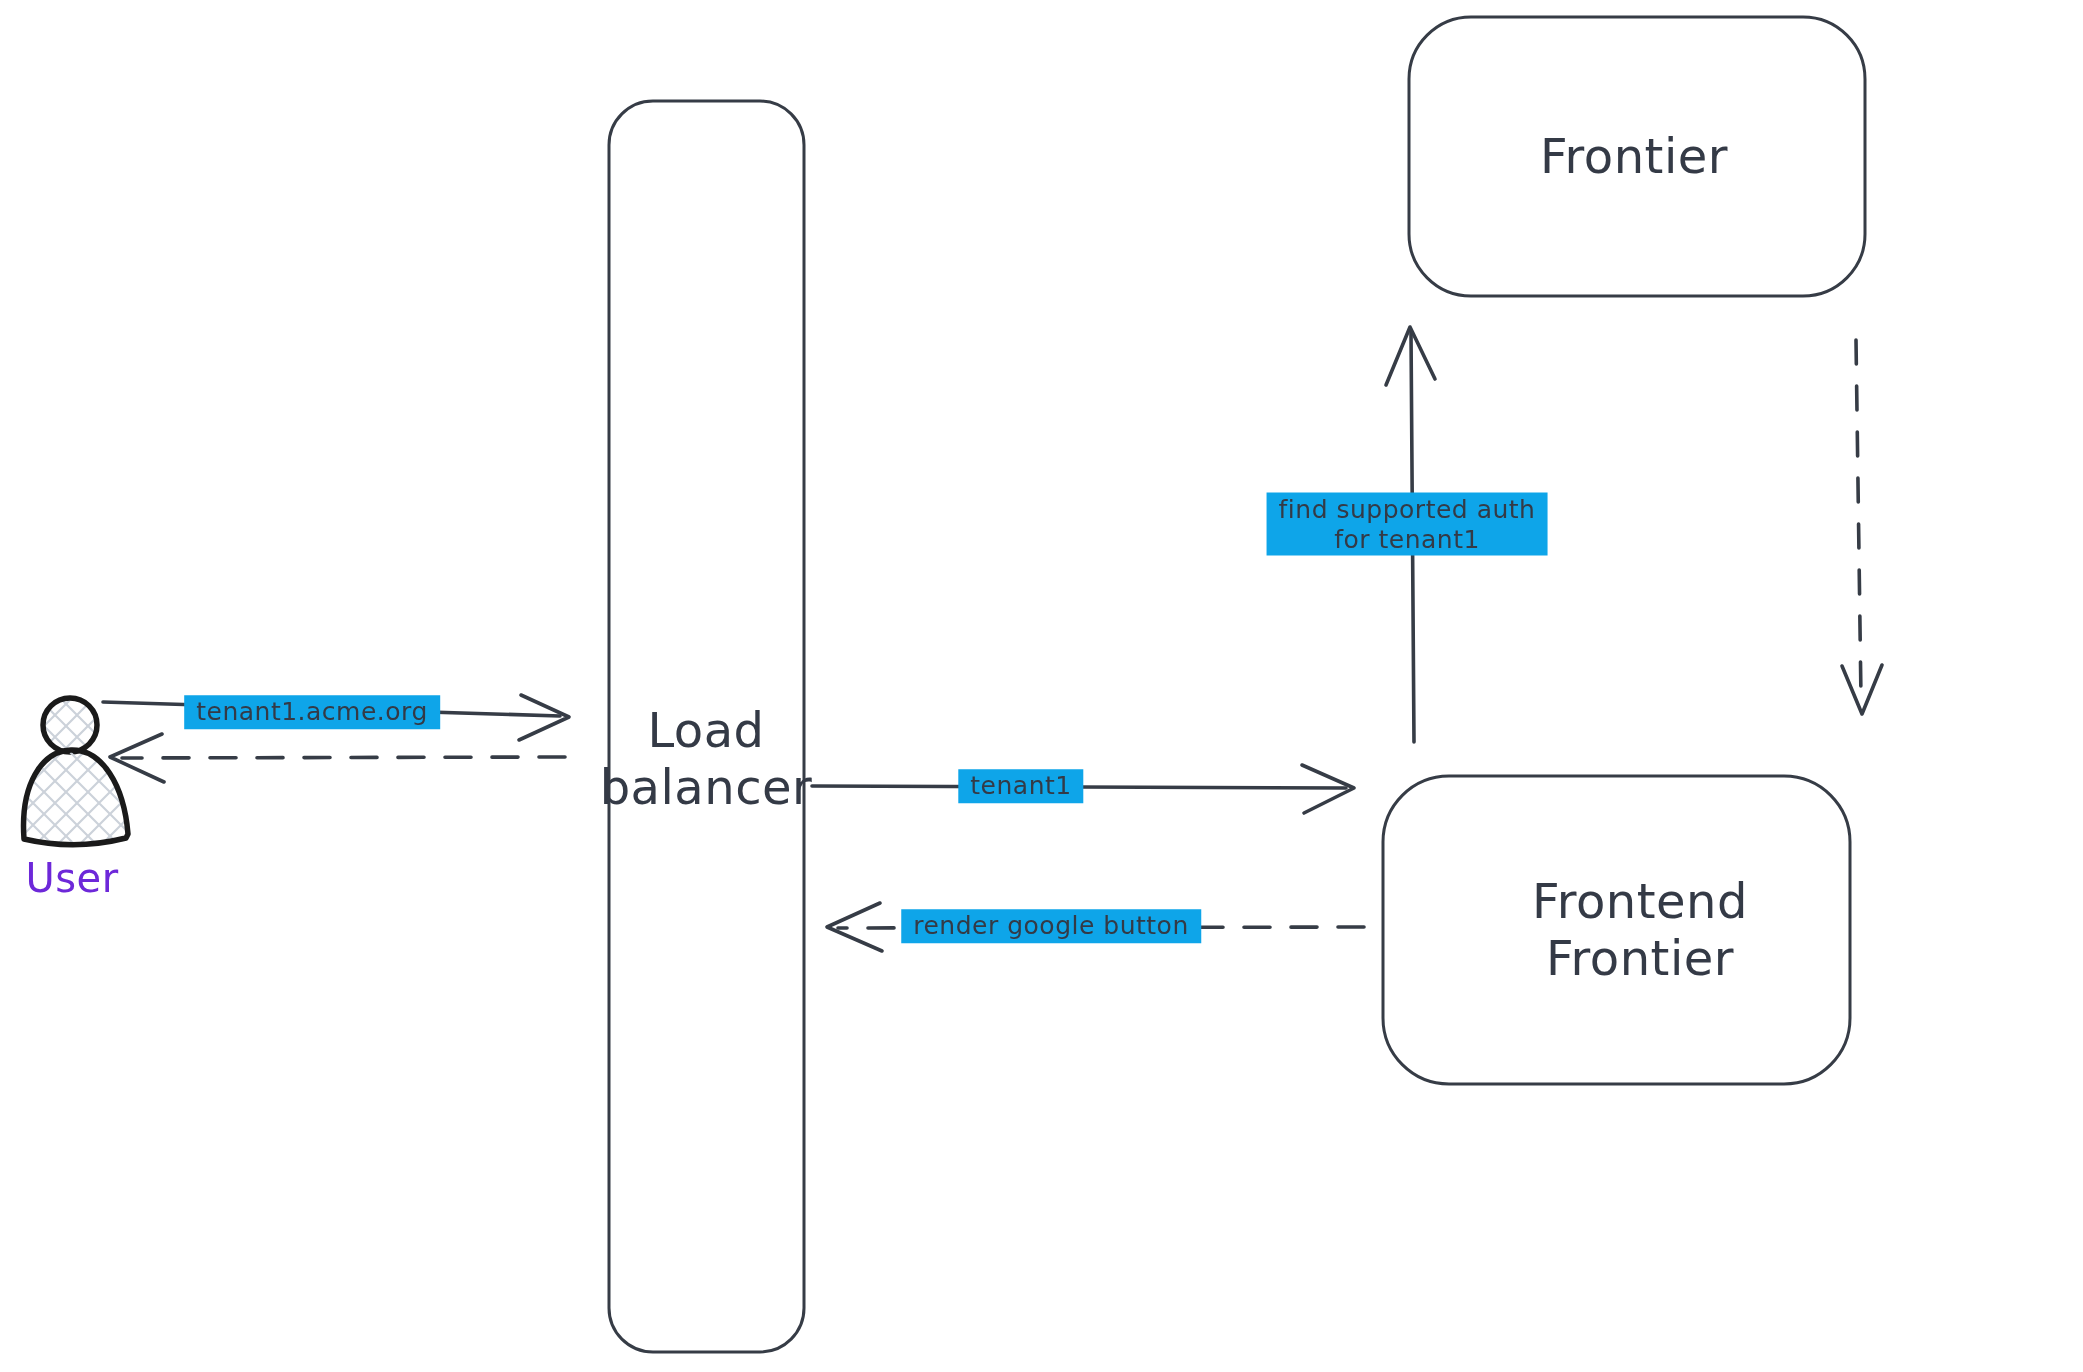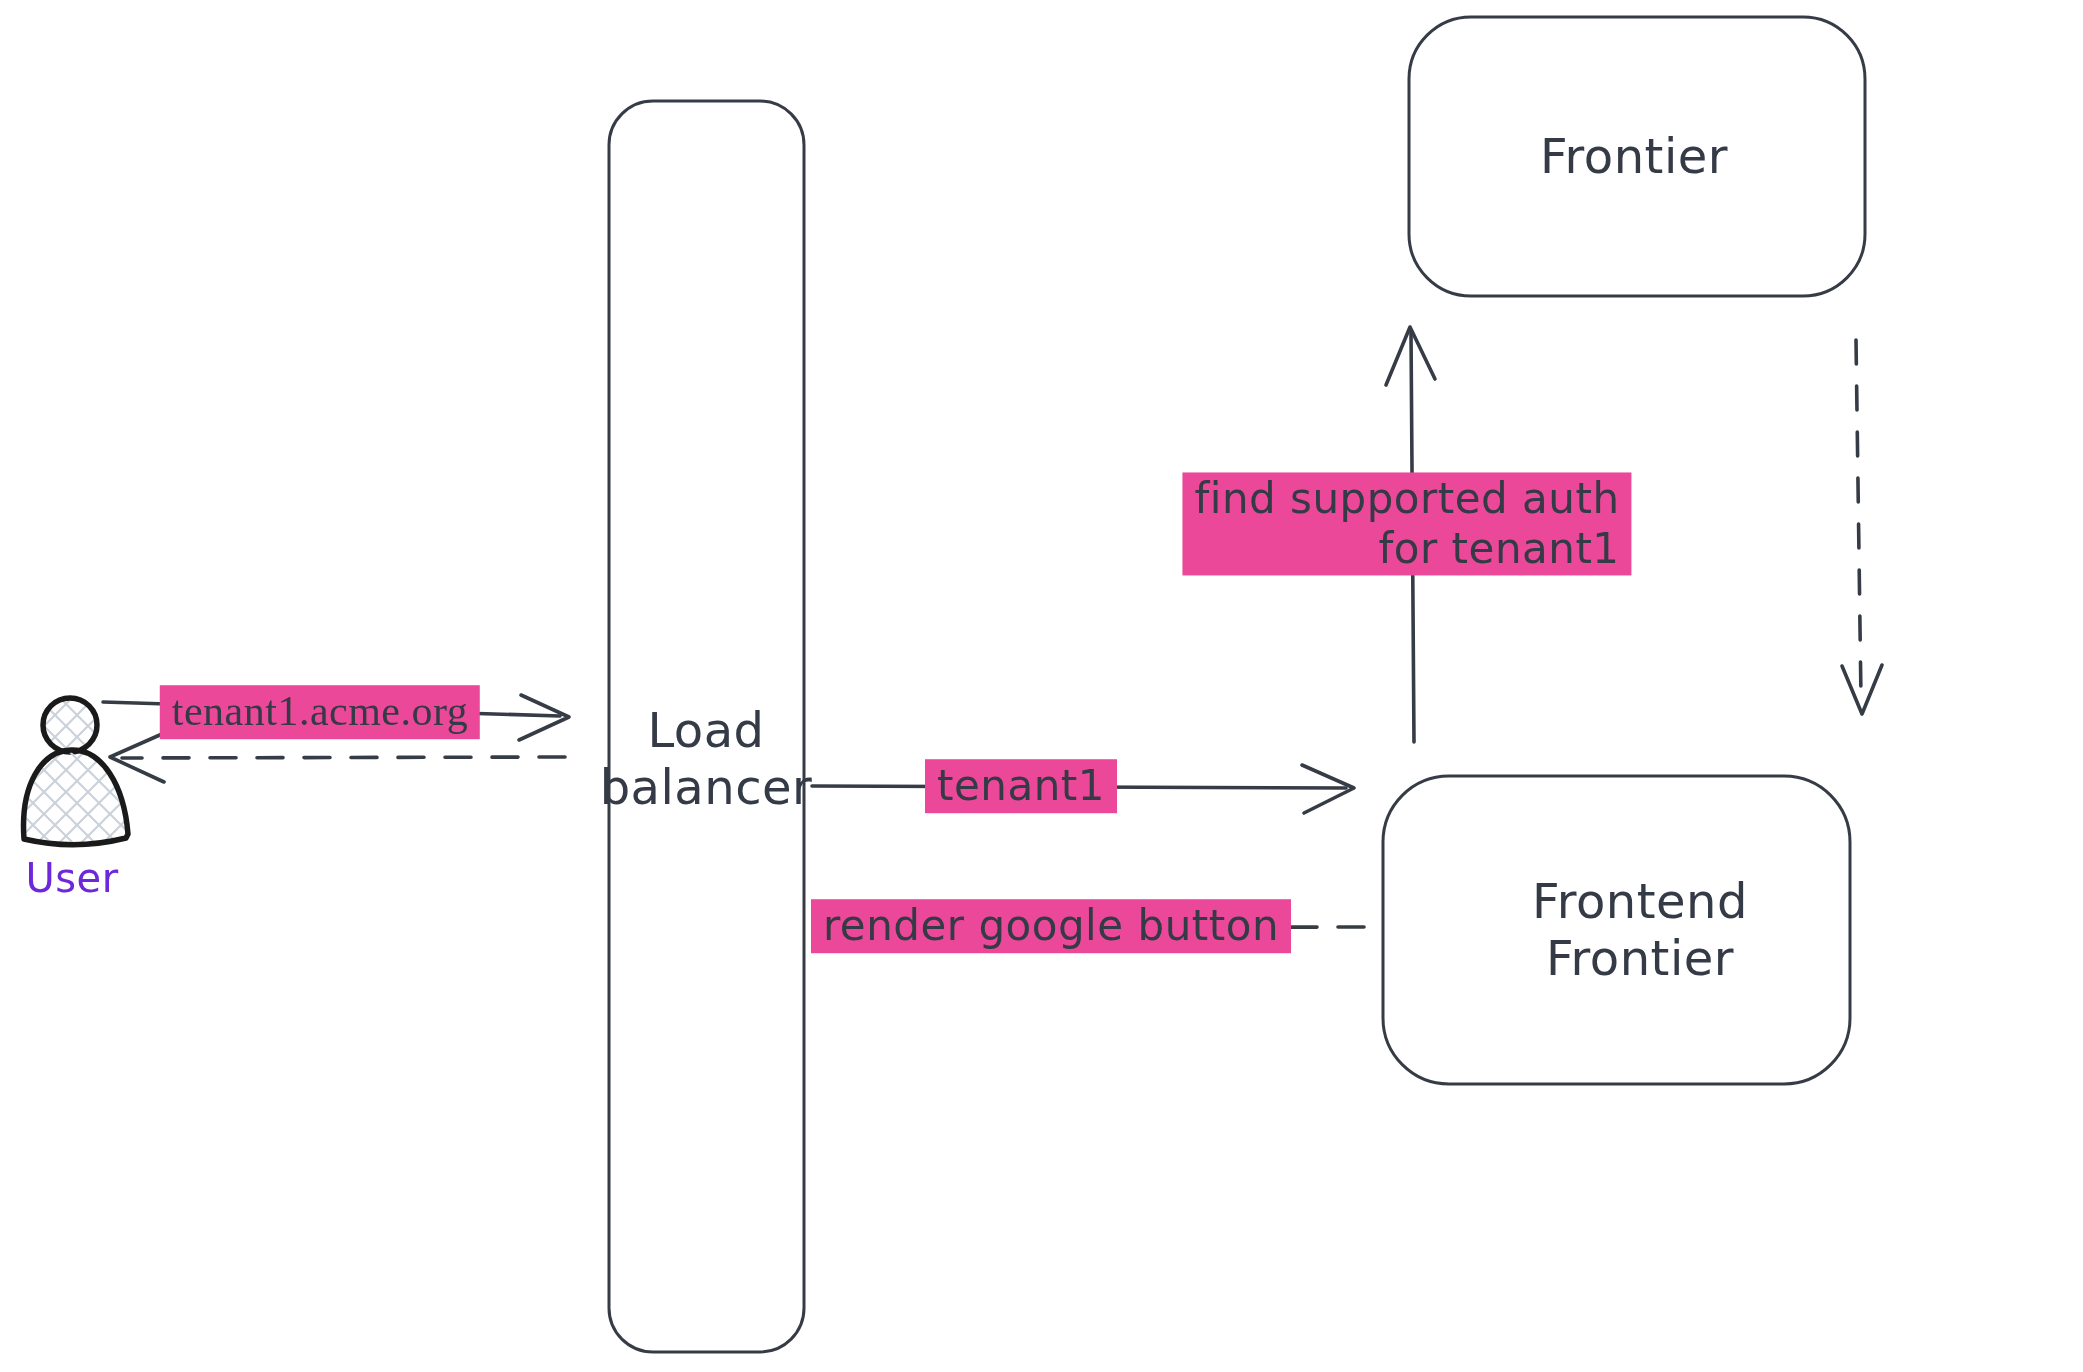--- a/index.html
+++ b/index.html
@@ -25,24 +25,23 @@
     transform: translate(-50%, -50%);
     white-space: nowrap;
     text-align: center;
     color: #343a46;
     font-size: 48px;
     line-height: 1.18;
     letter-spacing: 0.5px;
   }
   .label .line { display: block; }
   .arrow-label {
-    background: #ec4899;
+    background: #0ea5e9;
     padding: 2px 12px;
-    font-size: 42px;
-    text-align: right;
+    font-size: 25px;
   }
   .user-label {
     color: #6d28d9;
     font-size: 40px;
     text-align: center;
   }
 </style>
 </head>
 <body>
 
@@ -104,21 +103,21 @@
     <span class="line">balancer</span>
   </div>
 
   <div class="label" style="left:1634px; top:156px;">Frontier</div>
 
   <div class="label" style="left:1616px; top:930px;margin-left:24px;">
     <span class="line">Frontend</span>
     <span class="line">Frontier</span>
   </div>
 
-  <div class="label arrow-label" style="left:320px; top:712px;font-family:Liberation Serif, serif;">tenant1.acme.org</div>
+  <div class="label arrow-label" style="left:312px; top:712px;">tenant1.acme.org</div>
 
   <div class="label arrow-label" style="left:1021px; top:786px;">tenant1</div>
 
   <div class="label arrow-label" style="left:1051px; top:926px;">render google button</div>
 
   <div class="label arrow-label" style="left:1407px; top:524px;">
     <span class="line">find supported auth</span>
     <span class="line">for tenant1</span>
   </div>
 

